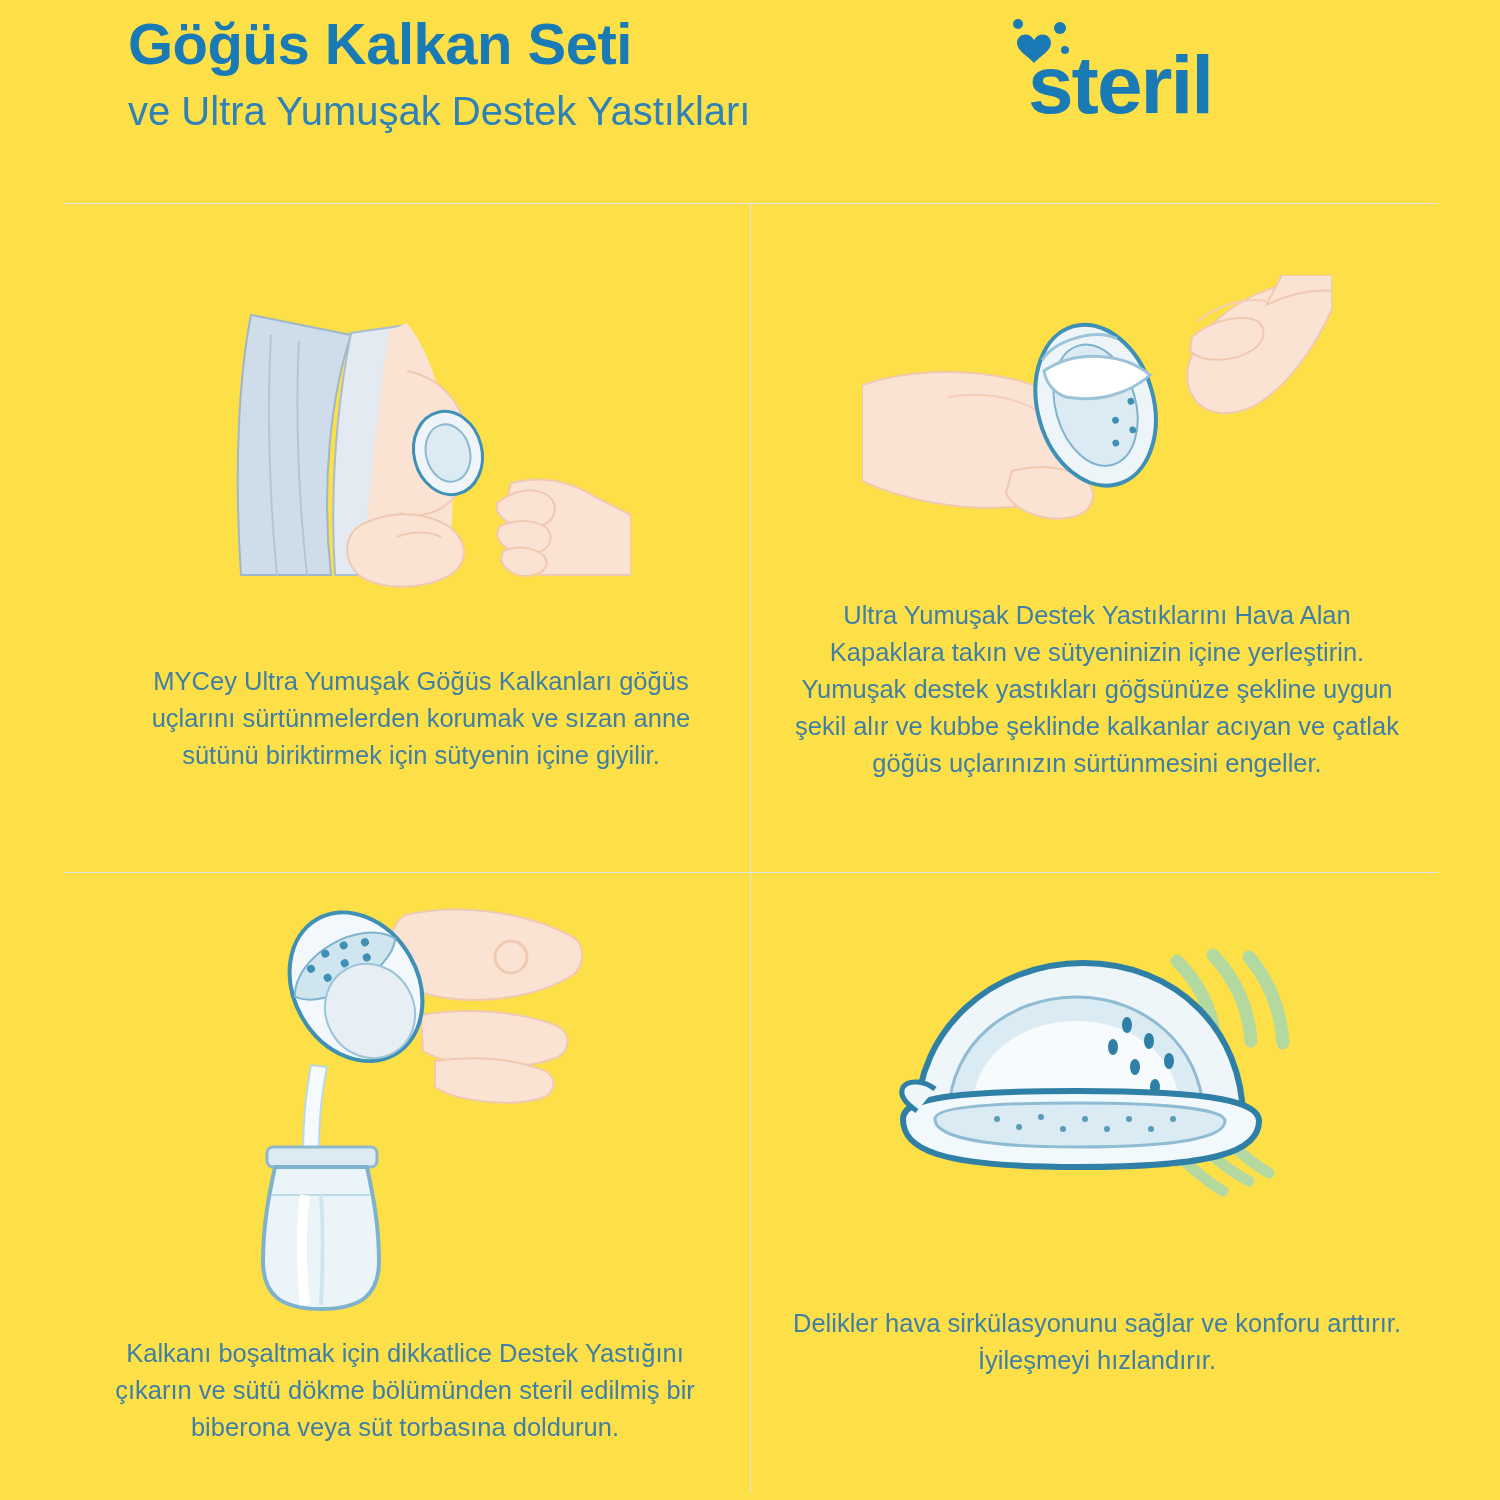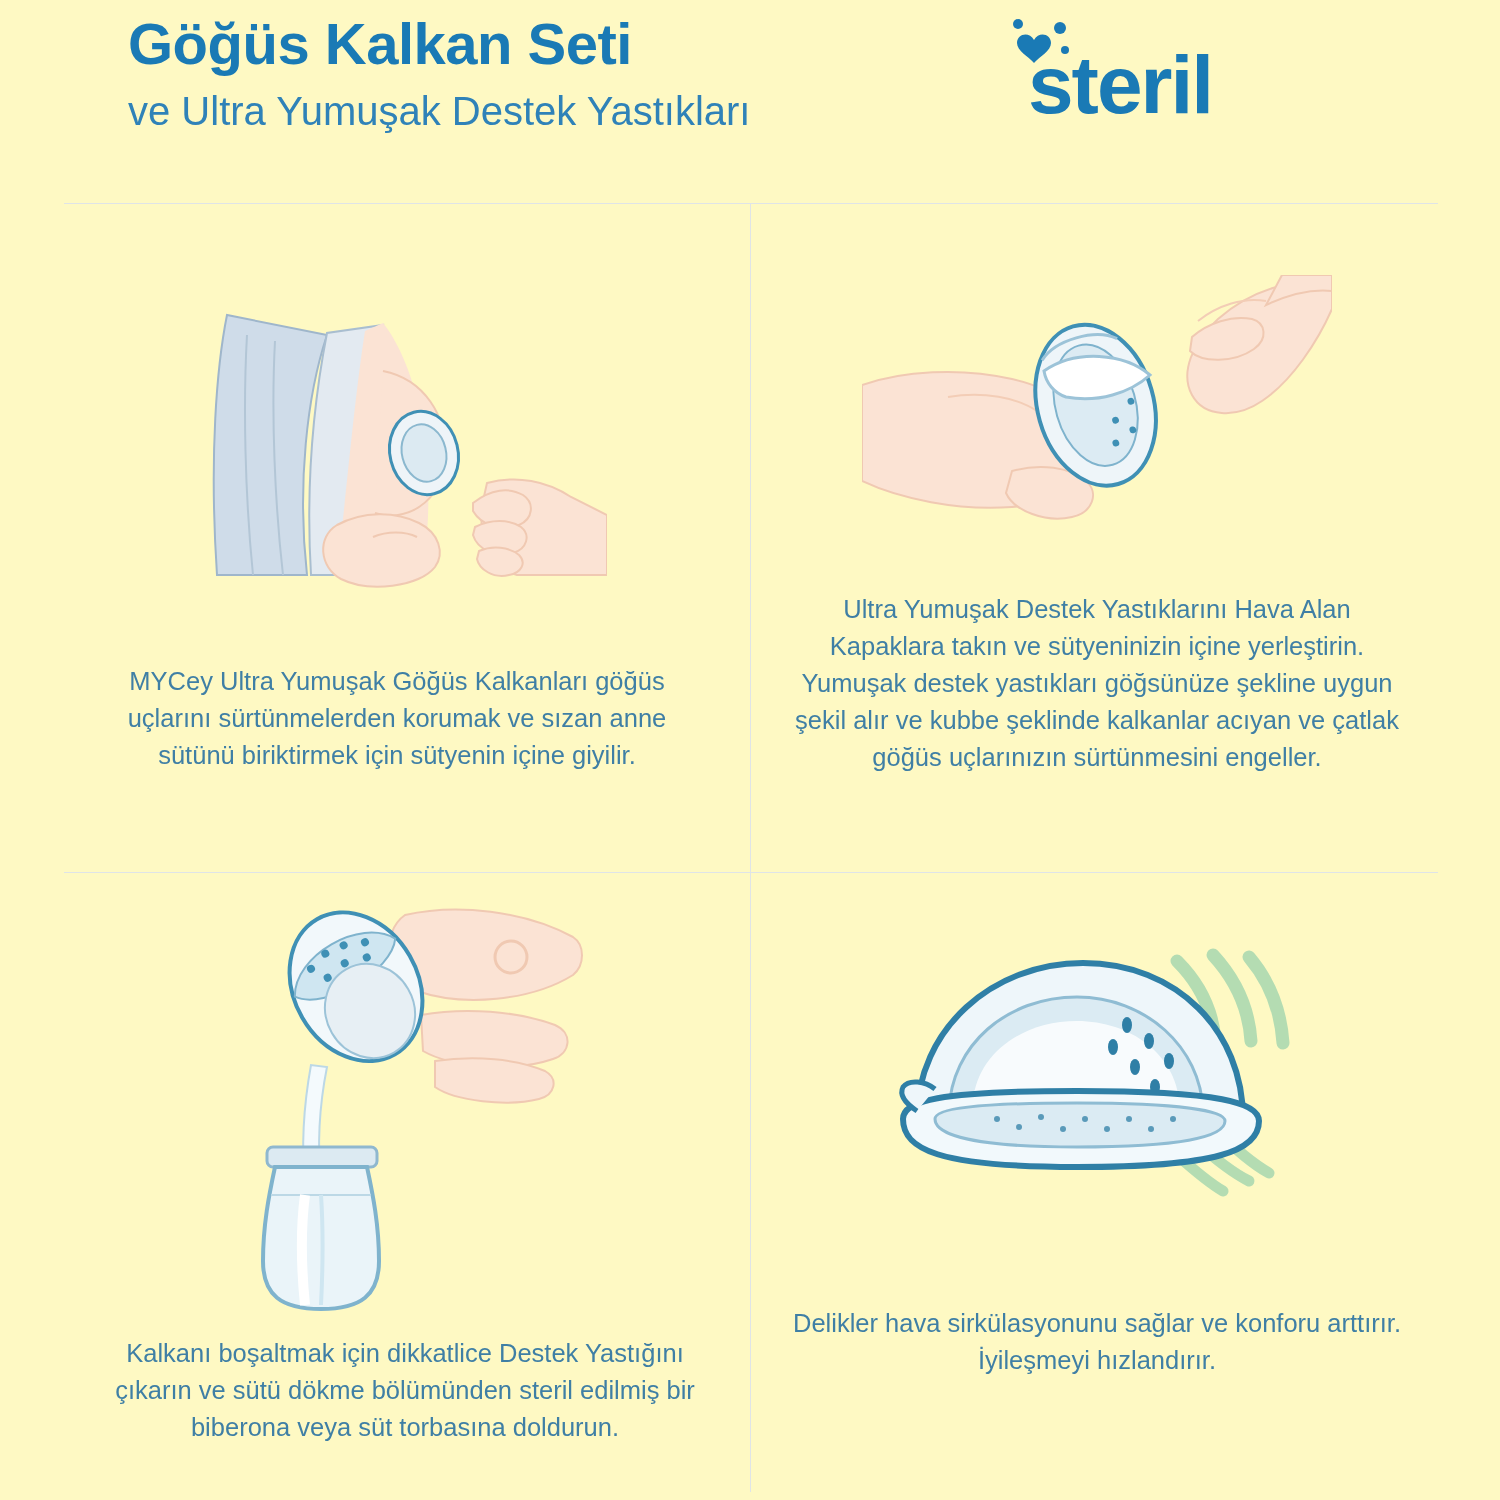--- a/index.html
+++ b/index.html
@@ -12,21 +12,21 @@
     width: 1500px;
     height: 1500px;
     font-family: "Liberation Sans", sans-serif;
     color: #3c6f8f;
     overflow: hidden;
   }
   .page {
     position: relative;
     width: 1500px;
     height: 1500px;
-    background: #fef9c3;
+    background: #fde047;
     text-decoration: underline;
   }
 
   
   .header {
     position: absolute;
     left: 0; top: 0;
     width: 1500px;
     height: 200px;
   }
@@ -93,32 +93,32 @@
     width: 100%;
   }
   .cell-text {
     text-align: center;
     font-size: 25.5px;
     line-height: 1.45;
     color: #3f7fa5;
     padding: 0 34px;
   }
 
-  .c1 { left: 56px;  top: 205px;  width: 682px; height: 604px; }
+  .c1 { left: 80px;  top: 205px;  width: 682px; height: 604px; }
   .c2 { left: 756px; top: 205px;  width: 682px; height: 668px; }
   .c3 { left: 64px;  top: 875px;  width: 682px; height: 620px; }
   .c4 { left: 756px; top: 875px;  width: 682px; height: 620px; }
 
   .c1 .cell-art { height: 340px; margin-top: 70px; }
   .c2 .cell-art { height: 300px; margin-top: 70px; }
   .c3 .cell-art { height: 440px; margin-top: 20px; }
   .c4 .cell-art { height: 400px; margin-top: 30px; }
 
   .c1 .cell-text { margin-top: 48px; }
-  .c2 .cell-text { margin-top: 16px; }
+  .c2 .cell-text { margin-top: 22px; }
   .c3 .cell-text { }
   .c4 .cell-text { margin-top: 0; }
 
   svg { display: block; }
   .art-center { margin: 0 auto; }
 </style>
 </head>
 <body>
 
 <div class="page">

